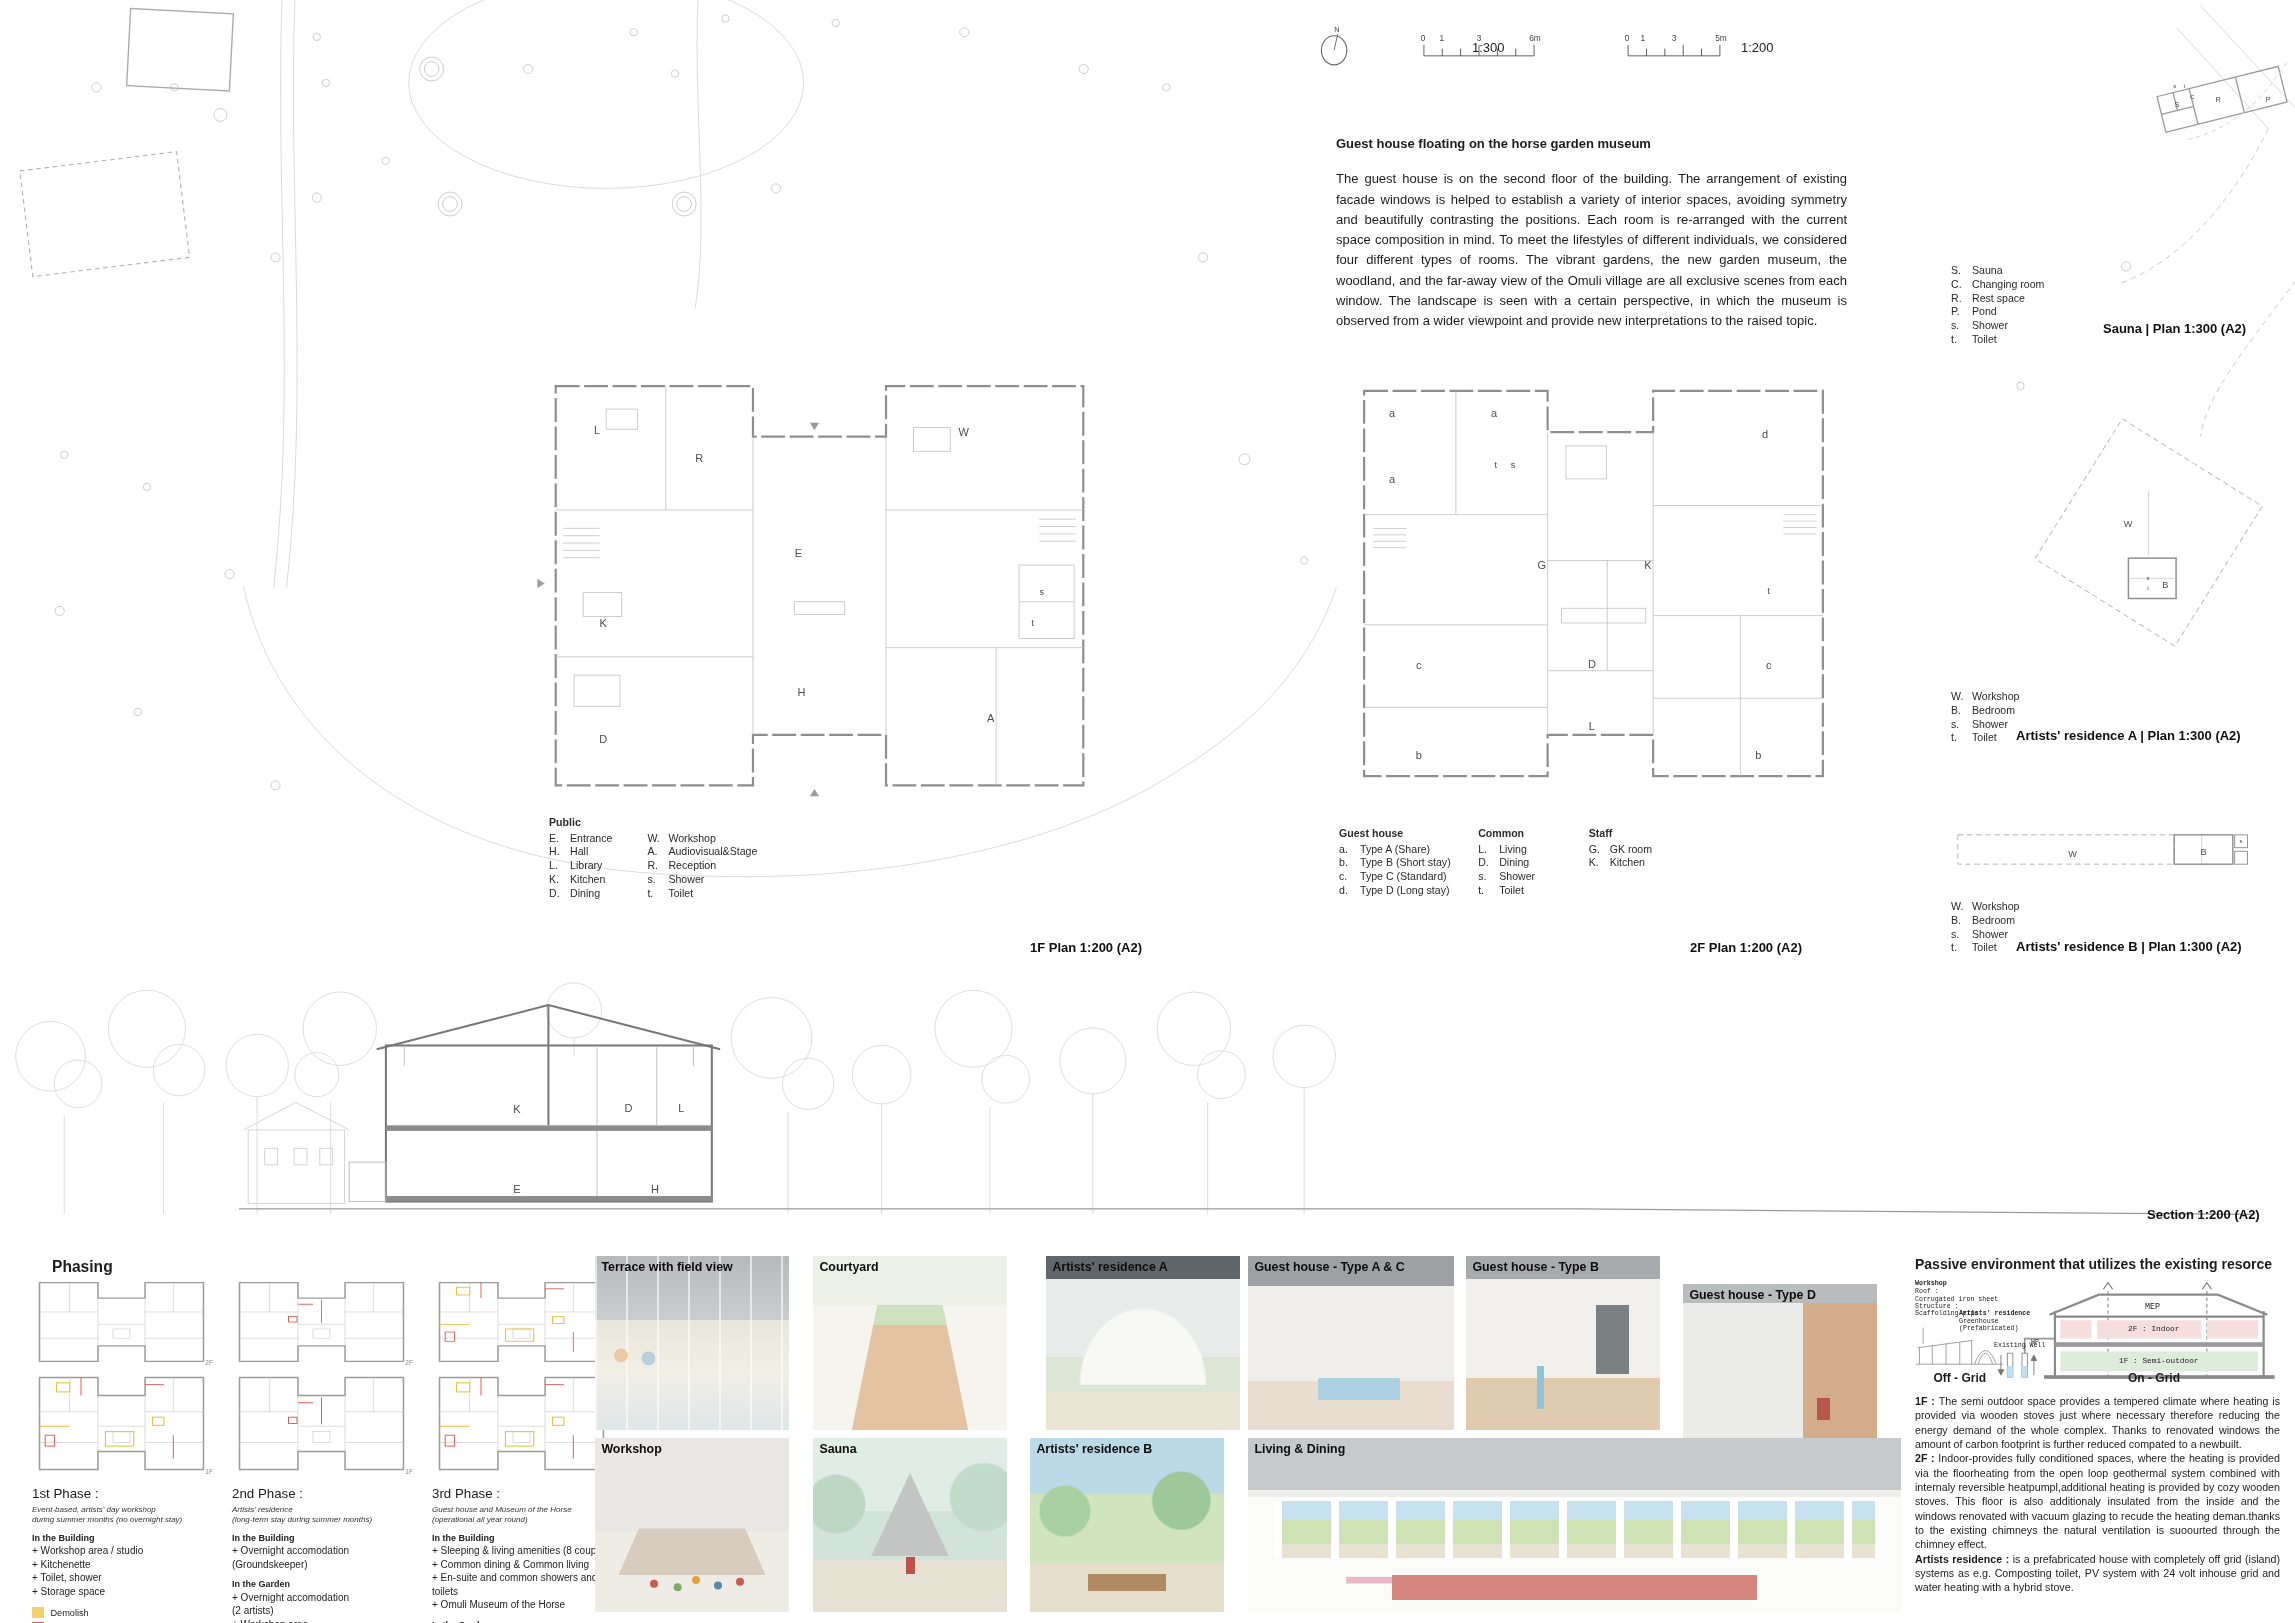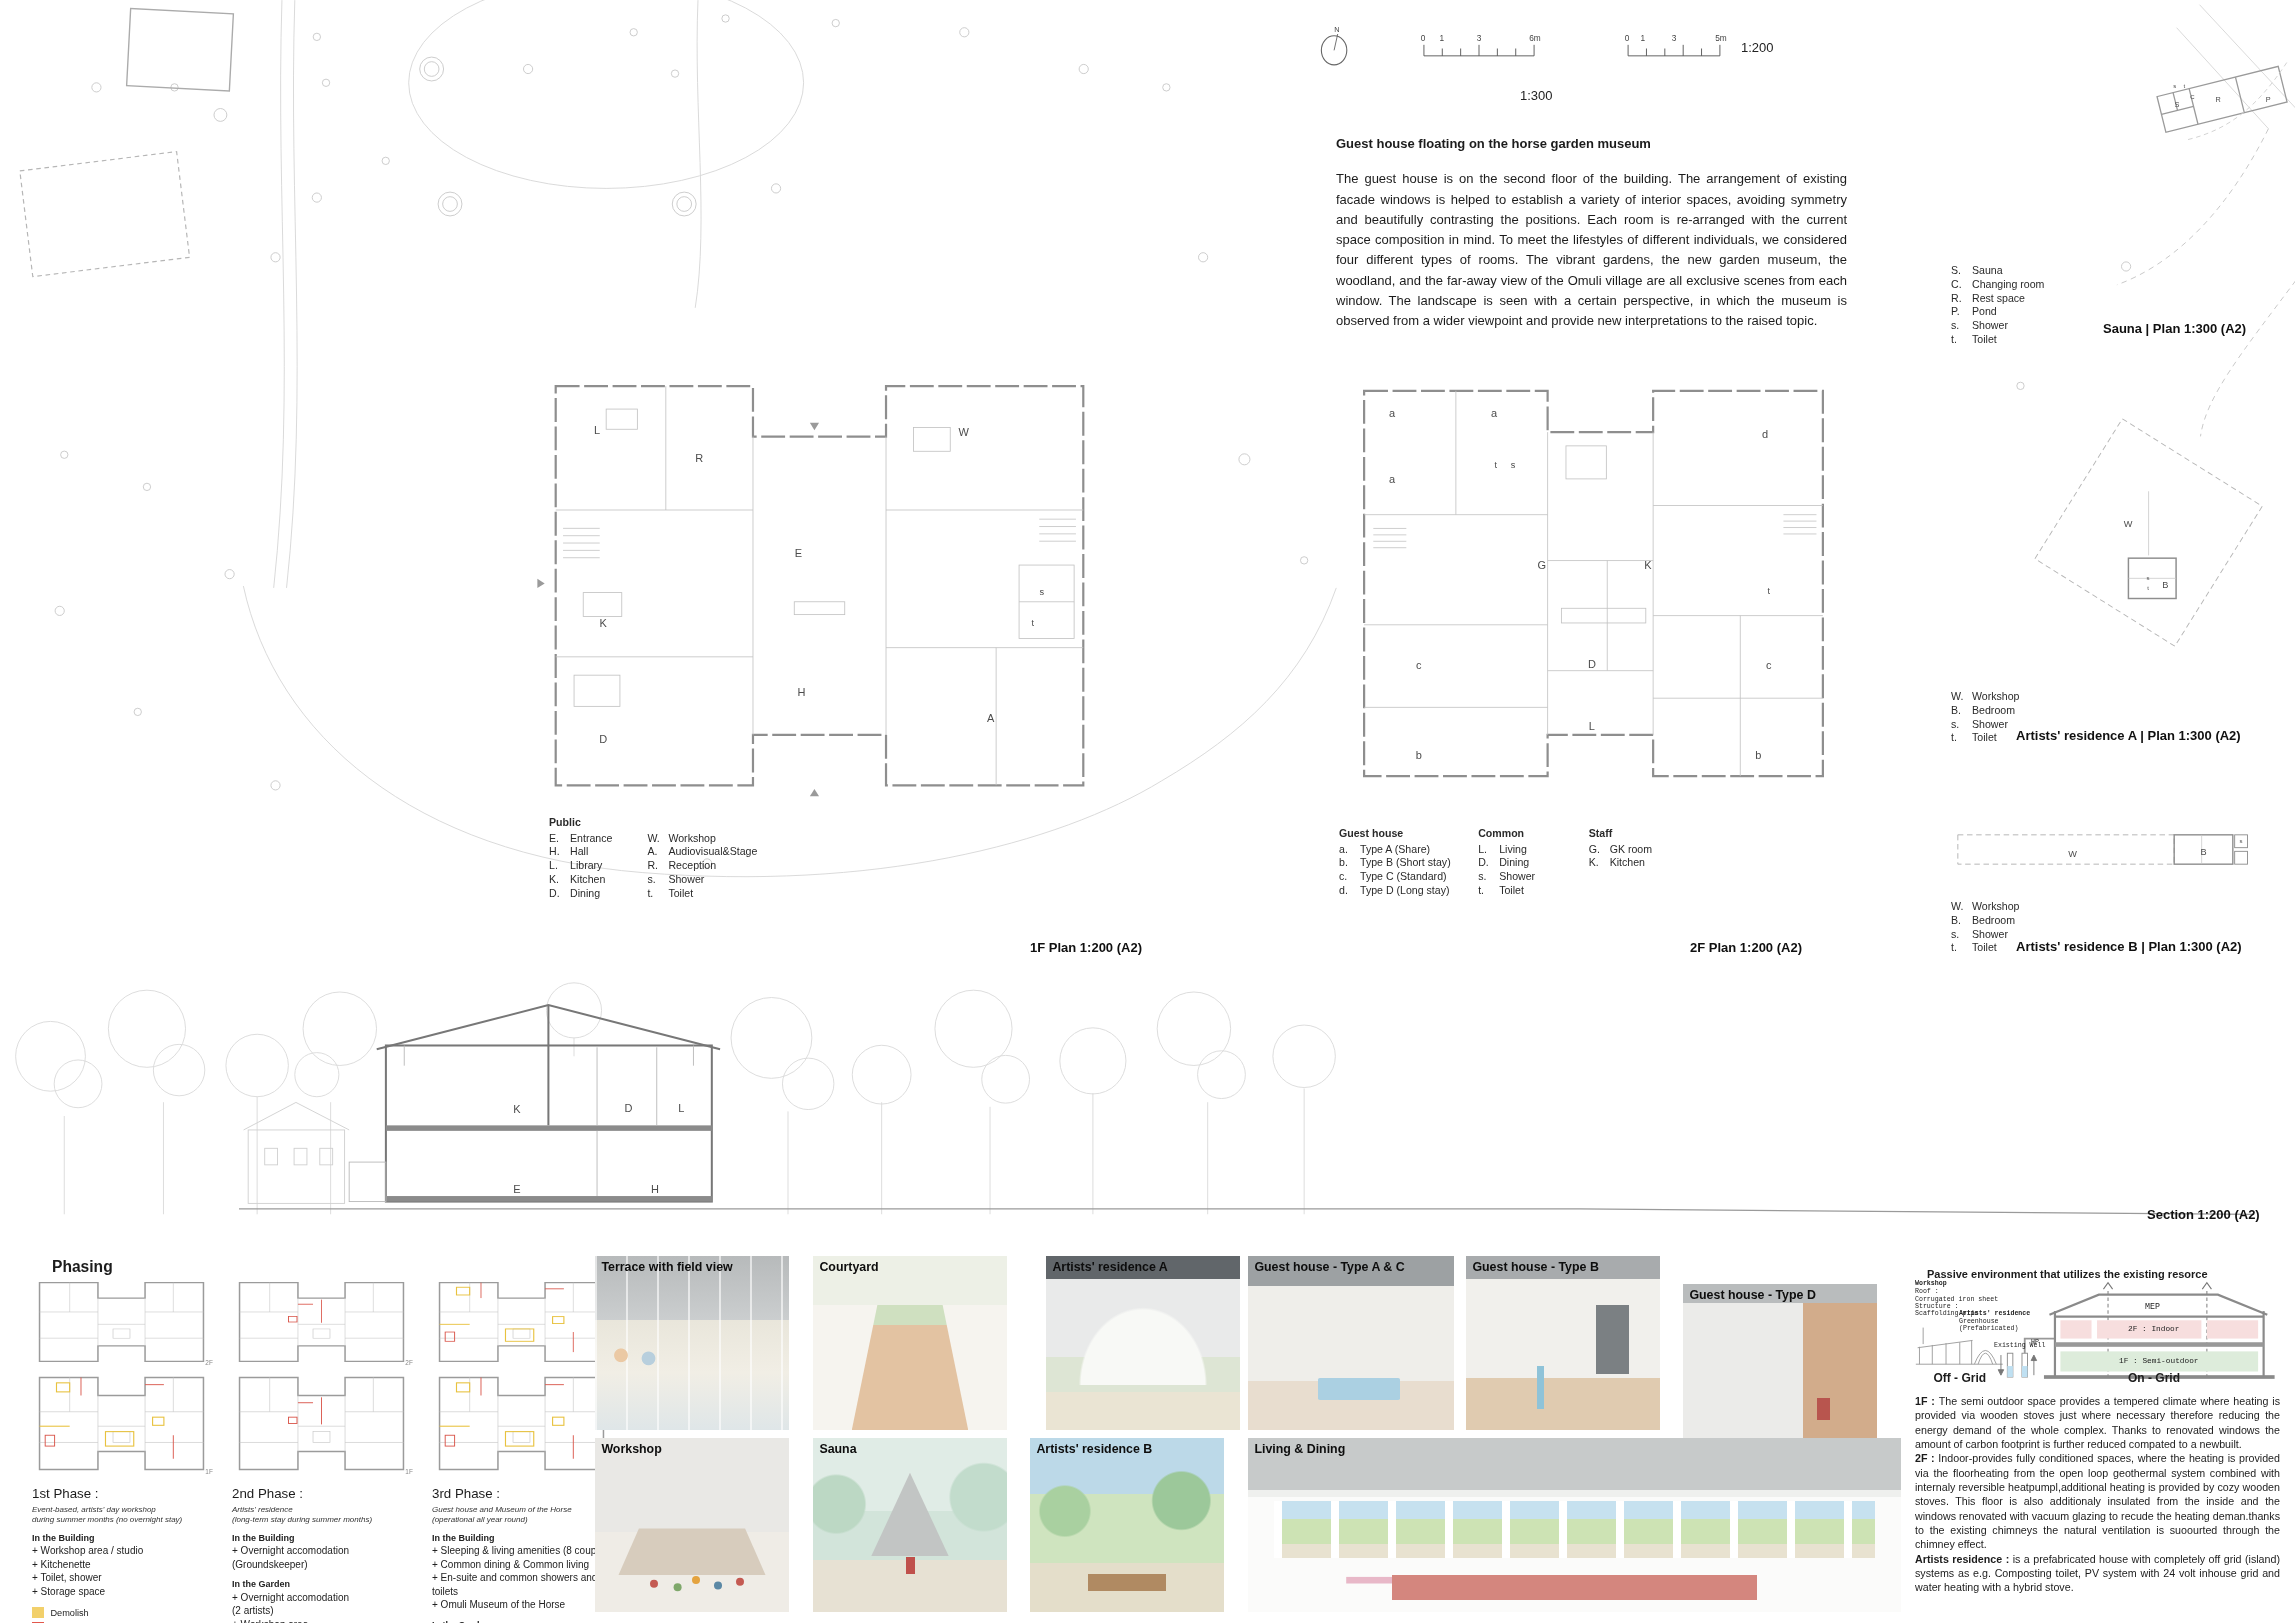--- a/index.html
+++ b/index.html
@@ -97,21 +97,21 @@
   .t-resb i{left:30%;bottom:12%;width:40%;height:10%;background:#b08a62;}
   .t-living{width:653px;background:linear-gradient(180deg,#c7caca 0 30%,#eff0ee 30% 34%,#fbfbfa 34% 100%);}
   .t-living i{left:4%;right:4%;top:36%;height:33%;background:
       linear-gradient(90deg,#ffffff 0 8.3px,rgba(255,255,255,0) 8.3px) 0 0/57px 100%,
       linear-gradient(180deg,#c6e1ef 0 32%,#cde3b4 32% 76%,#e8e2d0 76% 100%);}
   .t-living em{position:absolute;left:22%;bottom:7%;width:56%;height:14%;background:#d4867e;display:block;
       box-shadow:-55px -7.3px 0 -9.2px #e8b8c8,220px -11px 0 -13px #6fae84;}
 
   
   #passive{left:1915px;top:1256px;width:365px;}
-  #passive h2{margin:12px;font-size:11px;}
+  #passive h2{margin:0;font-size:14px;}
   #pass-diagram{position:absolute;left:0;top:24px;width:365px;height:112px;}
   #pass-diagram .dl{position:absolute;font-size:6.6px;line-height:1.18;color:#222;white-space:nowrap;font-family:Liberation Mono, monospace;}
   #pass-diagram .b{font-weight:bold;}
   .grid-label{position:absolute;top:115px;font-weight:bold;font-size:12px;}
   #pass-text{position:absolute;left:0;top:138px;width:365px;font-size:10.7px;line-height:1.34;text-align:justify;}
   #pass-text p{margin:0;}
   #pass-text b{font-weight:bold;}
 </style>
 </head>
 <body>
@@ -256,21 +256,21 @@
         <line x1="1" y1="2" x2="1" y2="14"></line>
           <line x1="21" y1="6" x2="21" y2="14"></line>
         <line x1="41" y1="6" x2="41" y2="14"></line>
           <line x1="61" y1="2" x2="61" y2="14"></line>
         <line x1="81" y1="6" x2="81" y2="14"></line>
           <line x1="101" y1="6" x2="101" y2="14"></line>
         <line x1="121" y1="2" x2="121" y2="14"></line>
       </g>
     </svg>
   </div>
-  <div class="ratio" style="left:1520px;margin-top:48px;">1:300</div>
+  <div class="ratio" style="left:1472px;">1:300</div>
 
   <div class="sb" id="sb200" style="left:1627px;width:94px;">
     <div class="nums">
         <span style="left: 0%;">0</span>
         <span style="left: 16.7%;">1</span>
         <span style="left: 50%;">3</span>
         <span style="left: 100%;">5m</span>
       </div>
     <svg width="94" height="14.7" viewBox="0 0 102 16">
       <line x1="1" y1="14" x2="101" y2="14" stroke="#555" stroke-width="1"></line>

